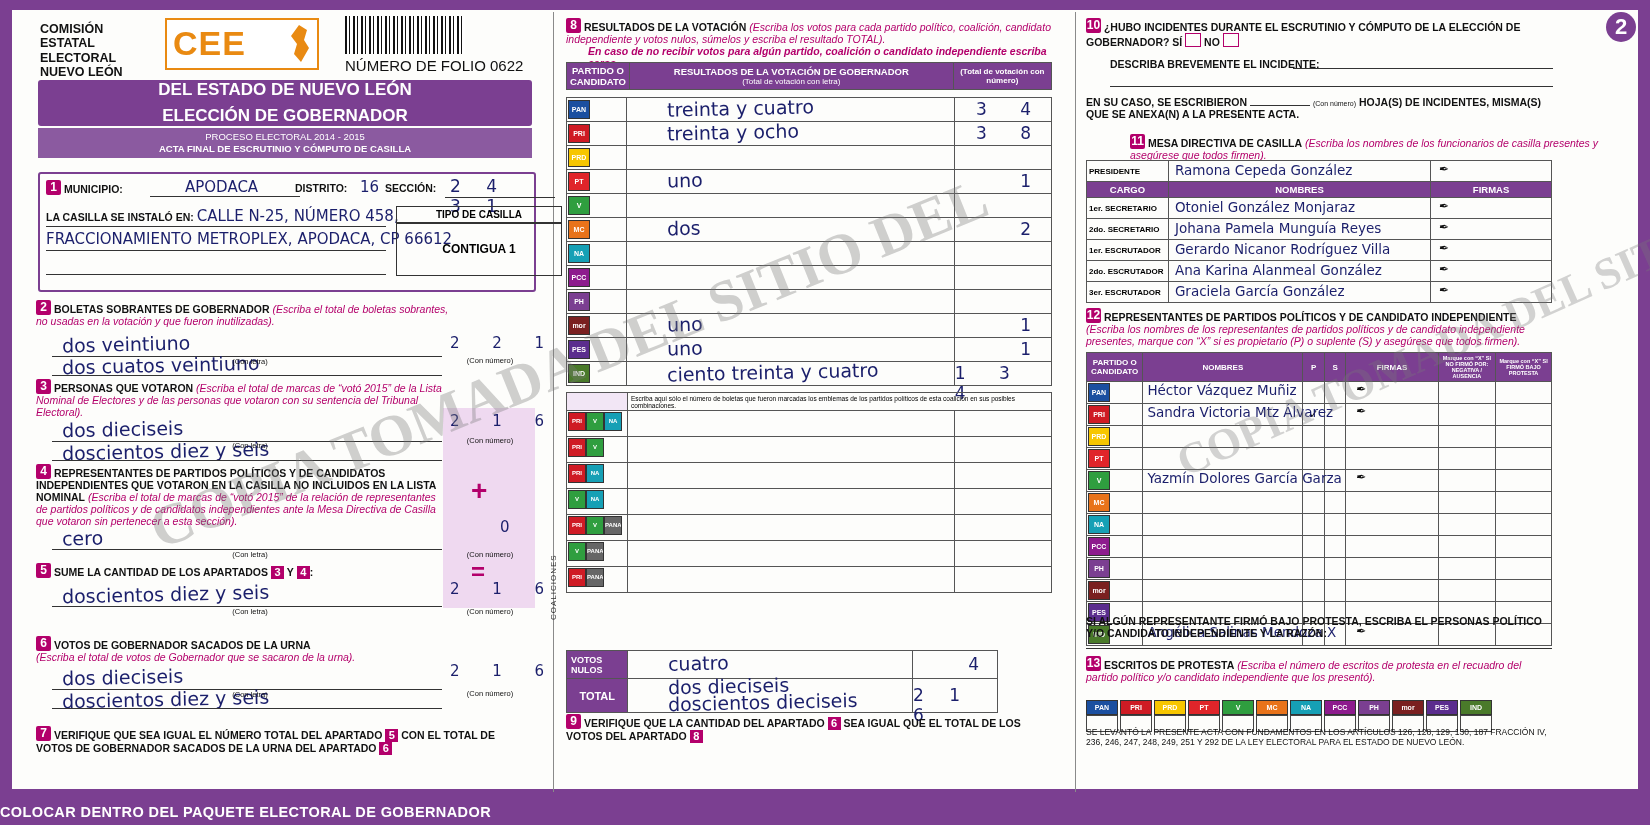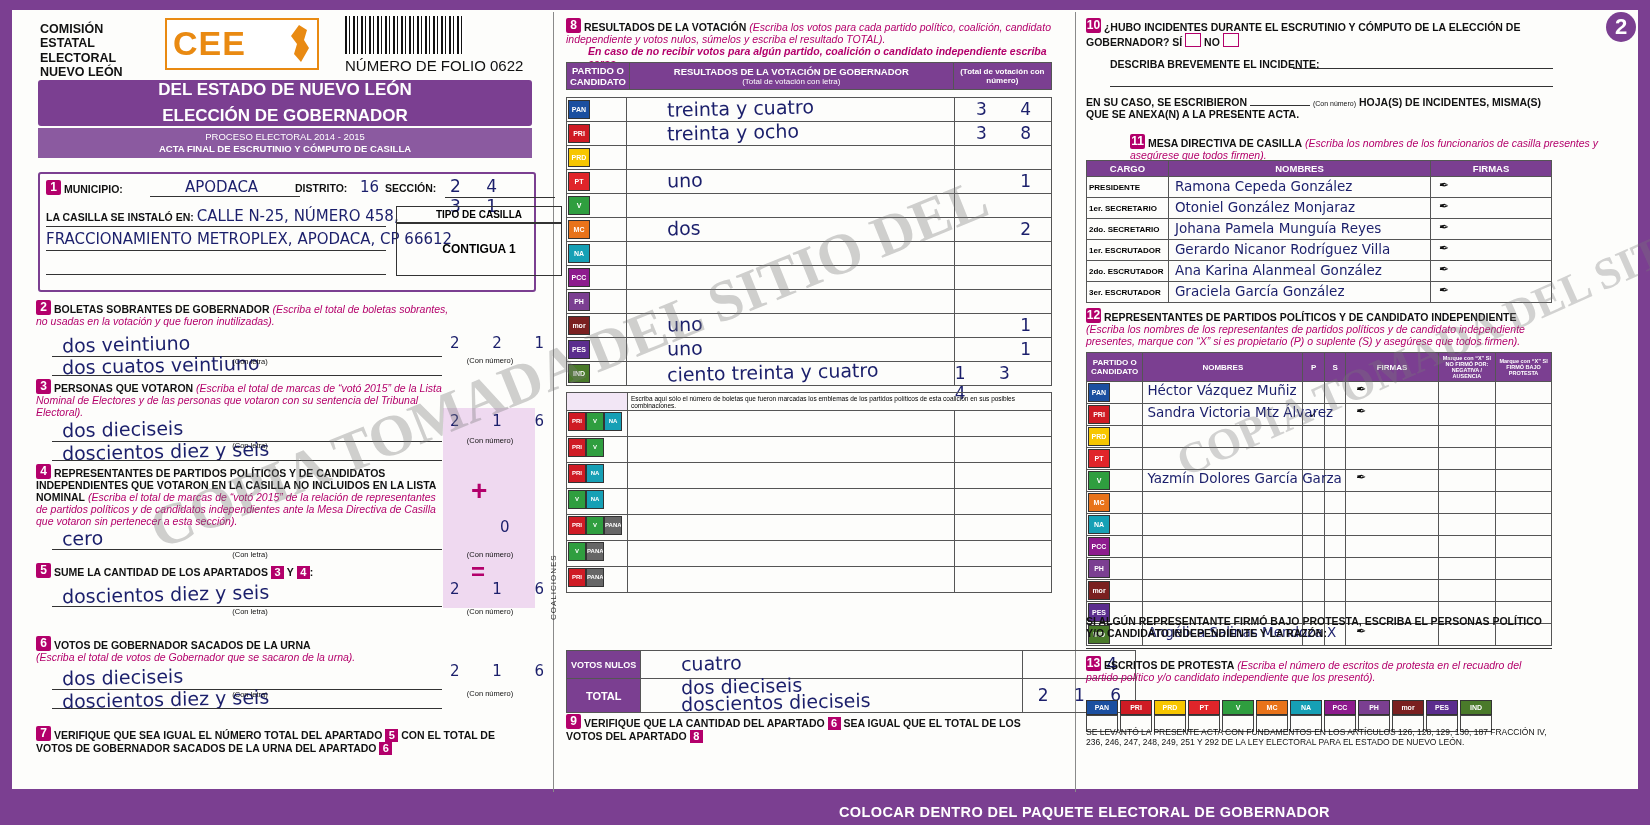--- a/index.html
+++ b/index.html
@@ -5,21 +5,21 @@
   html,body{margin:0;padding:0;background:#6b3b86;}
   body{font-family:"Liberation Sans",sans-serif;}
   #sheet{position:relative;width:1650px;height:825px;overflow:hidden;background:#7a3f8f;}
   .paper{position:absolute;left:10px;top:6px;width:1630px;height:800px;background:#fdfdfb;
          box-shadow:0 0 0 1px #c9b8d2;}
   
   .band-top{position:absolute;left:0;top:0;width:1650px;height:10px;background:#7b3f91;}
   .band-bottom{position:absolute;left:0;bottom:0;width:1650px;height:36px;background:#7b3f91;}
   .band-left{position:absolute;left:0;top:0;width:12px;height:825px;background:#7b3f91;}
   .band-right{position:absolute;right:0;top:0;width:12px;height:825px;background:#7b3f91;}
-  .footer-text{position:absolute;left:0;bottom:5px;width:1330px;text-align:right;color:#fff;
+  .footer-text{position:absolute;left:0;bottom:5px;width:1330px;text-align:left;color:#fff;
      font-size:14.5px;font-weight:bold;letter-spacing:.4px;}
   .vdiv{position:absolute;top:12px;width:1px;height:780px;background:#8a8a8a;}
   .num{display:inline-block;background:#b3006b;color:#fff;font-weight:bold;font-size:12px;
        width:15px;height:15px;line-height:15px;text-align:center;border-radius:2px;vertical-align:2px;}
   .numsq{display:inline-block;background:#b3006b;color:#fff;font-weight:bold;font-size:11px;
        width:13px;height:13px;line-height:13px;text-align:center;}
   .lbl{font-size:10.5px;color:#111;line-height:1.15;}
   .lbl b{font-weight:bold;}
   .it{font-style:italic;color:#b3006b;}
   .hand{font-family:"DejaVu Sans",sans-serif;color:#1b1f6b;font-size:19px;
@@ -383,21 +383,21 @@
             <td style="width: 58px; white-space: nowrap;"><div class="plogo" style="background: rgb(207, 27, 36); display: inline-block; width: 16px; font-size: 6px;">PRI</div><div class="plogo" style="background: rgb(102, 102, 102); display: inline-block; width: 16px; font-size: 6px;">PANAL</div></td>
             <td style="width: 330px;"></td>
             <td style="width: 96px;"></td>
           </tr>
         </tbody>
       </table>
     </div>
   <div class="vert" style="position:absolute;left:549px;top:520px;height:100px;">COALICIONES</div>
 
   <div style="position:absolute;left:566px;top:650px;width:486px;">
-    <table class="grid" style="width:570px;">
+    <table class="grid" style="width:432px;">
       <tbody>
           <tr style="height:28px;">
         <td class="thead" style="width:58px;text-align:left;padding-left:4px;font-size:9px;">VOTOS NULOS</td>
         <td style="width:330px;position:relative;">
           <span class="hand" style="position:absolute;left:40px;top:1px;">cuatro</span>
         </td>
         <td style="width:96px;position:relative;">
           <span class="boxnum" style="position:absolute;right:8px;top:3px;">4</span>
         </td>
       </tr>
@@ -444,33 +444,33 @@
   </div>
 
   <div style="position:absolute;left:1086px;top:134px;width:470px;margin-left:44px;" class="lbl">
     <span class="num">11</span>
     <b>MESA DIRECTIVA DE CASILLA</b>
     <span class="it">(Escriba los nombres de los funcionarios de casilla presentes y asegúrese que todos firmen).</span>
   </div>
   <div id="mesa-table" style="position:absolute;left:1086px;top:160px;width:466px;">
       <table class="grid" style="width: 466px;">
         <tbody>
+          <tr style="height: 21px;">
+            <td style="font-size: 8px; font-weight: bold; padding: 0px 2px;">PRESIDENTE</td>
+            <td style="position: relative;">
+              <span class="hsm" style="position: absolute; left: 6px; top: 1px;">Ramona Cepeda González</span>
+            </td>
+            <td style="position: relative;">
+              <span class="sig" style="position: absolute; left: 8px; top: 1px;">✒</span>
+            </td>
+          </tr>
           <tr>
             <td class="thead" style="width: 78px;">CARGO</td>
             <td class="thead" style="width: 268px;">NOMBRES</td>
             <td class="thead" style="width: 120px;">FIRMAS</td>
-          </tr>
-          <tr style="height: 21px;">
-            <td style="font-size: 8px; font-weight: bold; padding: 0px 2px;">PRESIDENTE</td>
-            <td style="position: relative;">
-              <span class="hsm" style="position: absolute; left: 6px; top: 1px;">Ramona Cepeda González</span>
-            </td>
-            <td style="position: relative;">
-              <span class="sig" style="position: absolute; left: 8px; top: 1px;">✒</span>
-            </td>
           </tr>
           <tr style="height: 21px;">
             <td style="font-size: 8px; font-weight: bold; padding: 0px 2px;">1er. SECRETARIO</td>
             <td style="position: relative;">
               <span class="hsm" style="position: absolute; left: 6px; top: 1px;">Otoniel González Monjaraz</span>
             </td>
             <td style="position: relative;">
               <span class="sig" style="position: absolute; left: 8px; top: 1px;">✒</span>
             </td>
           </tr>

